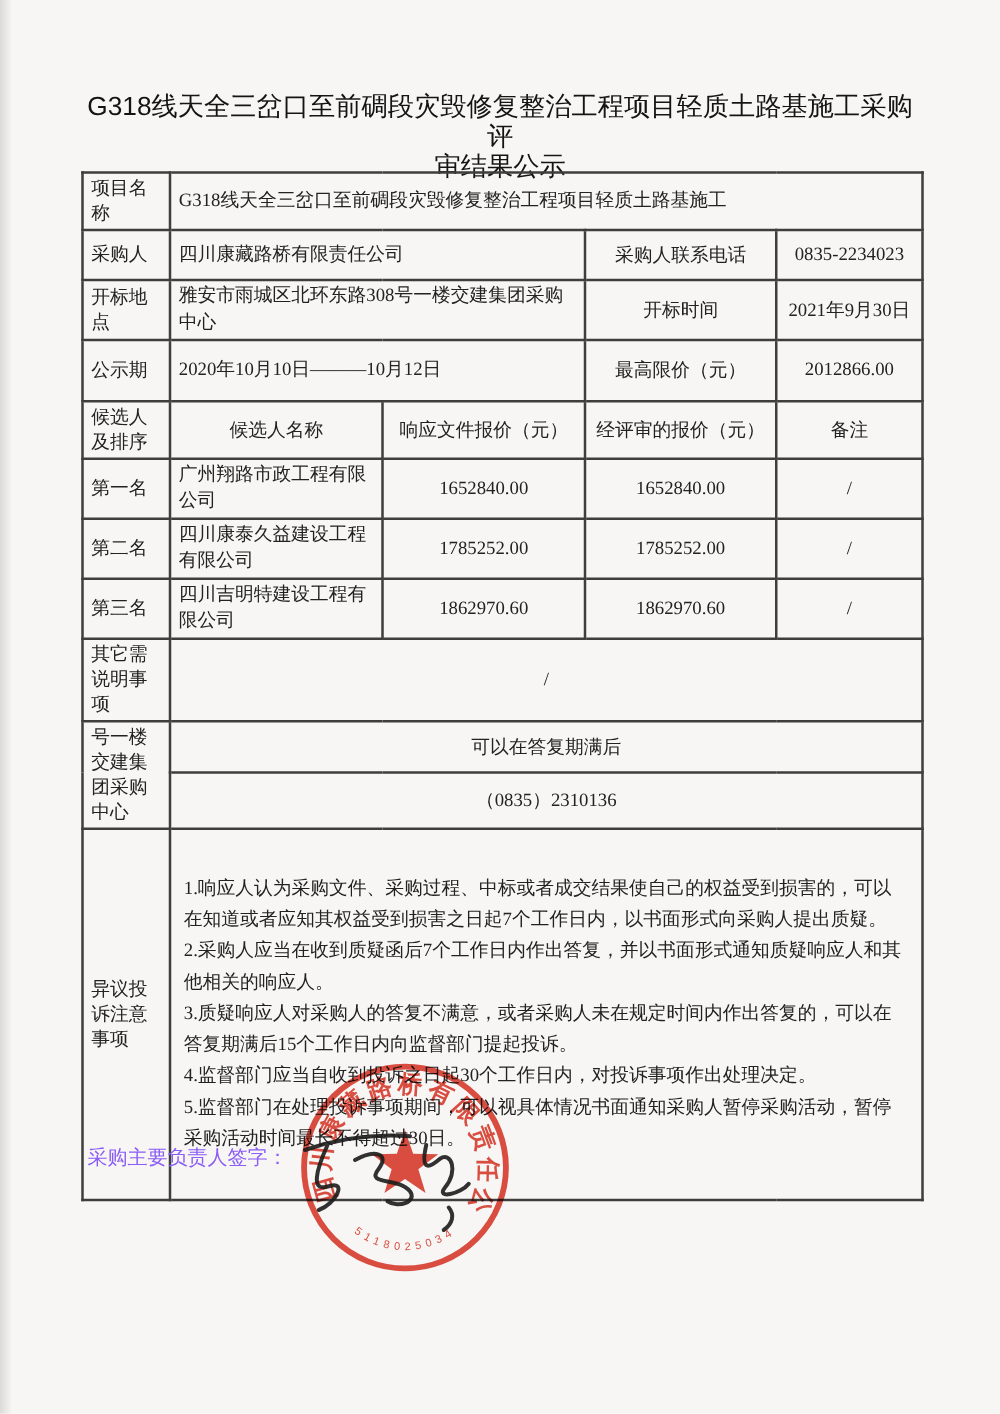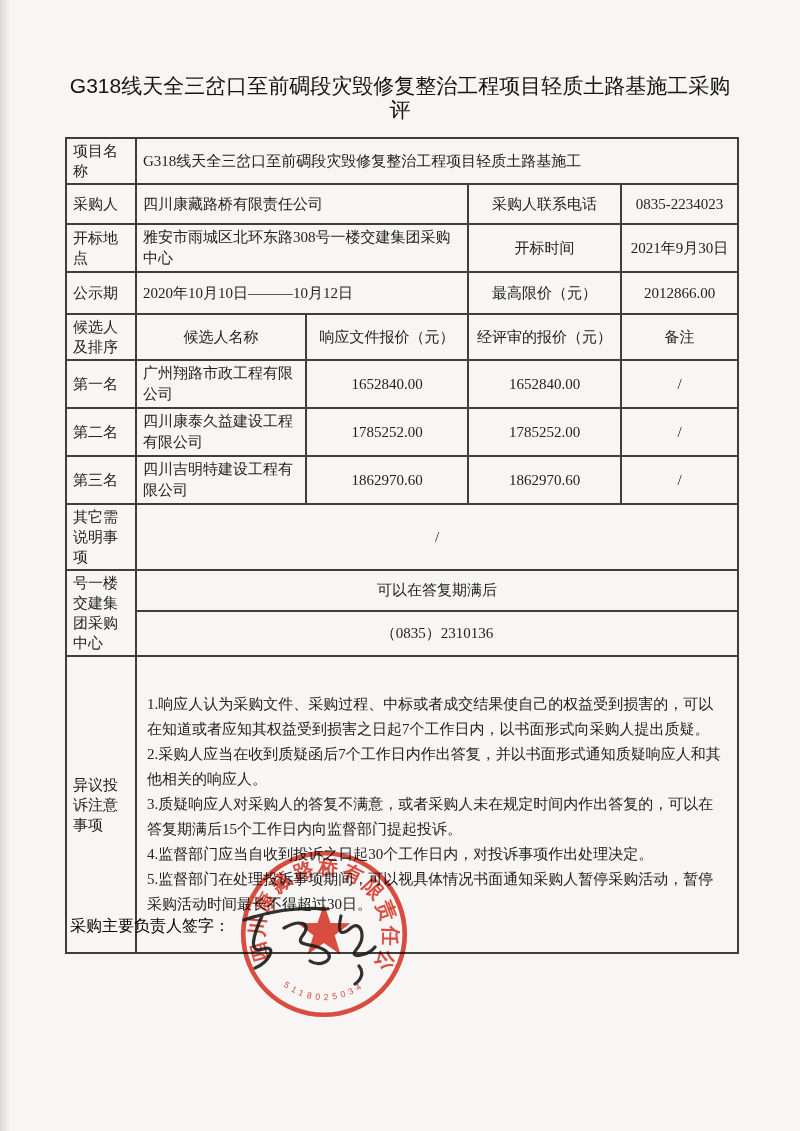--- a/index.html
+++ b/index.html
@@ -45,20 +45,21 @@
     position:absolute;left:238px;top:896px;width:180px;height:95px;
   }
 </style>
 </head>
 <body>
 
 <div class="page-edge"></div>
 
 <div class="doc-title">
   <div>G318线天全三岔口至前碉段灾毁修复整治工程项目轻质土路基施工采购评</div>
+  <div>审结果公示</div>
 </div>
 
 <table class="main">
   <colgroup>
     <col style="width:70px">
       <col style="width:170px">
       <col style="width:162px">
       <col style="width:153px">
       <col style="width:117px">
   </colgroup>
@@ -72,21 +73,21 @@
       <td class="lft" colspan="2">四川康藏路桥有限责任公司</td>
       <td class="ctr">采购人联系电话</td>
       <td class="ctr">0835-2234023</td>
     </tr>
     <tr style="height:45px">
       <td class="lbl">开标地点</td>
       <td class="lft" colspan="2">雅安市雨城区北环东路308号一楼交建集团采购中心</td>
       <td class="ctr">开标时间</td>
       <td class="ctr">2021年9月30日</td>
     </tr>
-    <tr style="height:42px">
+    <tr style="height:49px">
       <td class="lbl">公示期</td>
       <td class="lft" colspan="2">2020年10月10日———10月12日</td>
       <td class="ctr">最高限价（元）</td>
       <td class="ctr">2012866.00</td>
     </tr>
     <tr style="height:37px">
       <td class="lbl">候选人及排序</td>
       <td class="ctr">候选人名称</td>
       <td class="ctr">响应文件报价（元）</td>
       <td class="ctr">经评审的报价（元）</td>
@@ -132,21 +133,21 @@
           <div>2.采购人应当在收到质疑函后7个工作日内作出答复，并以书面形式通知质疑响应人和其他相关的响应人。</div>
           <div>3.质疑响应人对采购人的答复不满意，或者采购人未在规定时间内作出答复的，可以在答复期满后15个工作日内向监督部门提起投诉。</div>
           <div>4.监督部门应当自收到投诉之日起30个工作日内，对投诉事项作出处理决定。</div>
           <div>5.监督部门在处理投诉事项期间，可以视具体情况书面通知采购人暂停采购活动，暂停采购活动时间最长不得超过30日。</div>
         </div>
       </td>
     </tr>
   </tbody>
 </table>
 
-<div style="position:absolute;left:70px;top:916px;font-size:16px;color:#000000;">采购主要负责人签字：</div>
+<div style="position:absolute;left:70px;top:916px;font-size:16px;color:#8b5cf6;">采购主要负责人签字：</div>
 
 <svg class="seal" viewBox="0 0 170 170">
   <circle cx="85" cy="85" r="78" fill="none" stroke-width="4.5" stroke="#dd4234"></circle>
   <path id="sealTextArc" d="M 32.4 109.5 A 58 58 0 1 1 137.6 109.5" fill="none"></path>
   <text font-size="19" font-weight="bold" font-family="'Liberation Serif',serif" fill="#dd4234">
     <textPath href="#sealTextArc" startOffset="0" textLength="262" lengthAdjust="spacing">四川康藏路桥有限责任公司</textPath>
   </text>
   <polygon points="85,56 91.3,74.3 110.7,74.7 95.3,86.3 100.9,104.8 85,93.8 69.1,104.8 74.7,86.3 59.3,74.7 78.7,74.3" fill="#dd4234"></polygon>
   <path id="sealNumArc" d="M 44 134 A 64 64 0 0 0 126 134" fill="none"></path>
   <text font-size="8.5" font-family="'Liberation Sans',sans-serif" letter-spacing="1" fill="#dd4234">

